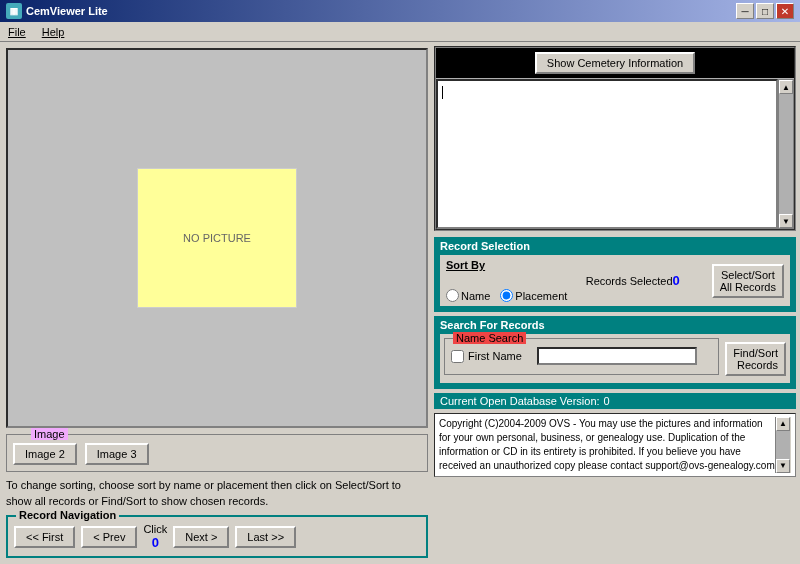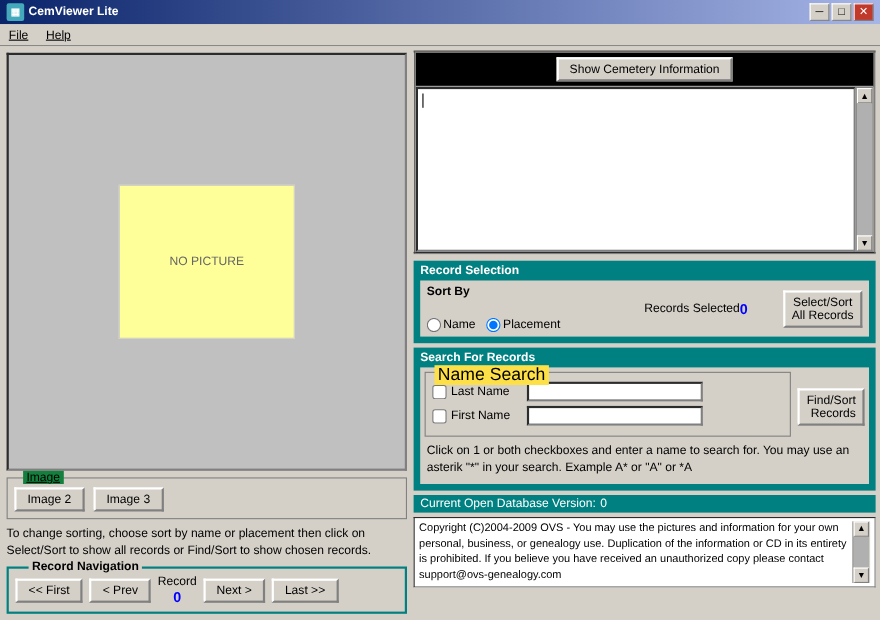--- a/index.html
+++ b/index.html
@@ -79,21 +79,21 @@
 
     
     .main-layout {
       display: flex;
       height: calc(564px - 42px);
       background: #d4d0c8;
     }
 
     
     .left-panel {
-      width: 376px;
+      width: 434px;
       display: flex;
       flex-direction: column;
       padding: 6px;
       gap: 6px;
     }
 
     
     .image-area {
       flex: 1;
       border: 2px inset #808080;
@@ -118,25 +118,24 @@
     
     .image-group {
       border: 1px solid #808080;
       padding: 4px 6px 6px;
       position: relative;
       background: #d4d0c8;
     }
     .group-label {
       position: absolute;
       top: -7px;
-      left: 14px;
-      background: #15803d;
+      left: 24px;
+      background: #f0abfc;
       padding: 0 3px;
       font-size: 11px;
-      text-decoration: underline;
     }
     .image-buttons {
       display: flex;
       gap: 8px;
       margin-top: 4px;
     }
     .win-btn {
       background: #d4d0c8;
       border: 2px solid;
       border-top-color: #fff;
@@ -165,21 +164,20 @@
     }
     .nav-group-label {
       position: absolute;
       top: -8px;
       left: 8px;
       background: #d4d0c8;
       padding: 0 3px;
       font-size: 11px;
       font-weight: bold;
       color: #000;
-      margin-left: 10px;
     }
     .nav-content {
       display: flex;
       align-items: center;
       gap: 6px;
       margin-top: 2px;
     }
     .record-display {
       display: flex;
       flex-direction: column;
@@ -248,30 +246,31 @@
       gap: 8px;
     }
     .sort-by-group {
       display: flex;
       flex-direction: column;
       gap: 2px;
     }
     .sort-by-label {
       font-size: 11px;
       font-weight: bold;
+      text-decoration: underline;
     }
     .radio-row {
       display: flex;
       gap: 10px;
       align-items: center;
     }
     .radio-label {
       font-size: 11px;
       display: flex;
-      align-items: flex-start;
+      align-items: center;
       gap: 2px;
       margin-top: 16px;
     }
     .records-selected-group {
       display: flex;
       flex-direction: row;
       align-items: center;
       margin-left: auto;
     }
     .records-selected-label {
@@ -315,23 +314,23 @@
       border: 1px solid #808080;
       padding: 4px 6px 6px;
       position: relative;
       background: #d4d0c8;
       margin-bottom: 4px;
     }
     .name-search-label {
       position: absolute;
       top: -7px;
       left: 8px;
-      background: #fde047;
+      background: #ef4444;
       padding: 0 3px;
-      font-size: 16px;
+      font-size: 11px;
     }
     .search-row {
       display: flex;
       align-items: center;
       gap: 4px;
       margin-bottom: 3px;
       margin-top: 4px;
     }
     .search-row input[type="text"] {
       border: 2px inset #808080;
@@ -446,21 +445,21 @@
     </div>
 
     <div class="info-text">To change sorting, choose sort by name or placement then click on Select/Sort to show all records or Find/Sort to show chosen records.</div>
 
     <div class="nav-group">
       <span class="nav-group-label">Record Navigation</span>
       <div class="nav-content">
         <button class="win-btn">&lt;&lt; First</button>
         <button class="win-btn">&lt; Prev</button>
         <div class="record-display">
-          <span>Record</span>
+          <span>Click</span>
           <span class="record-number">0</span>
         </div>
         <button class="win-btn">Next &gt;</button>
         <button class="win-btn">Last &gt;&gt;</button>
       </div>
     </div>
 
   </div>
 
   <div class="right-panel">
@@ -509,35 +508,29 @@
     </div>
 
     <div class="search-section">
       <div class="search-title">Search For Records</div>
       <div class="search-content">
         <div style="display:flex; gap:6px;">
           <div class="name-search-group" style="flex:1;">
             <span class="name-search-label">Name Search</span>
             <div class="search-row">
               <input type="checkbox" style="">
-              <label>Last Name</label>
-              <input type="text" style="">
-            </div>
-            <div class="search-row">
-              <input type="checkbox" style="">
               <label>First Name</label>
               <input type="text" style="">
             </div>
           </div>
           <button class="find-sort-btn" style="align-self:center;">
             <span>Find/Sort</span><br>
             <span>Records</span>
           </button>
         </div>
-        <div class="search-help-text">Click on 1 or both checkboxes and enter a name to search for. You may use an asterik "*" in your search. Example A* or "A" or *A</div>
       </div>
     </div>
 
     <div class="db-version-bar">
       <span>Current Open Database Version:</span>
       <span>0</span>
     </div>
 
     <div class="copyright-box">
       <div class="copyright-text">Copyright (C)2004-2009 OVS - You may use the pictures and information for your own personal, business, or genealogy use. Duplication of the information or CD in its entirety is prohibited. If you believe you have received an unauthorized copy please contact support@ovs-genealogy.com</div>

